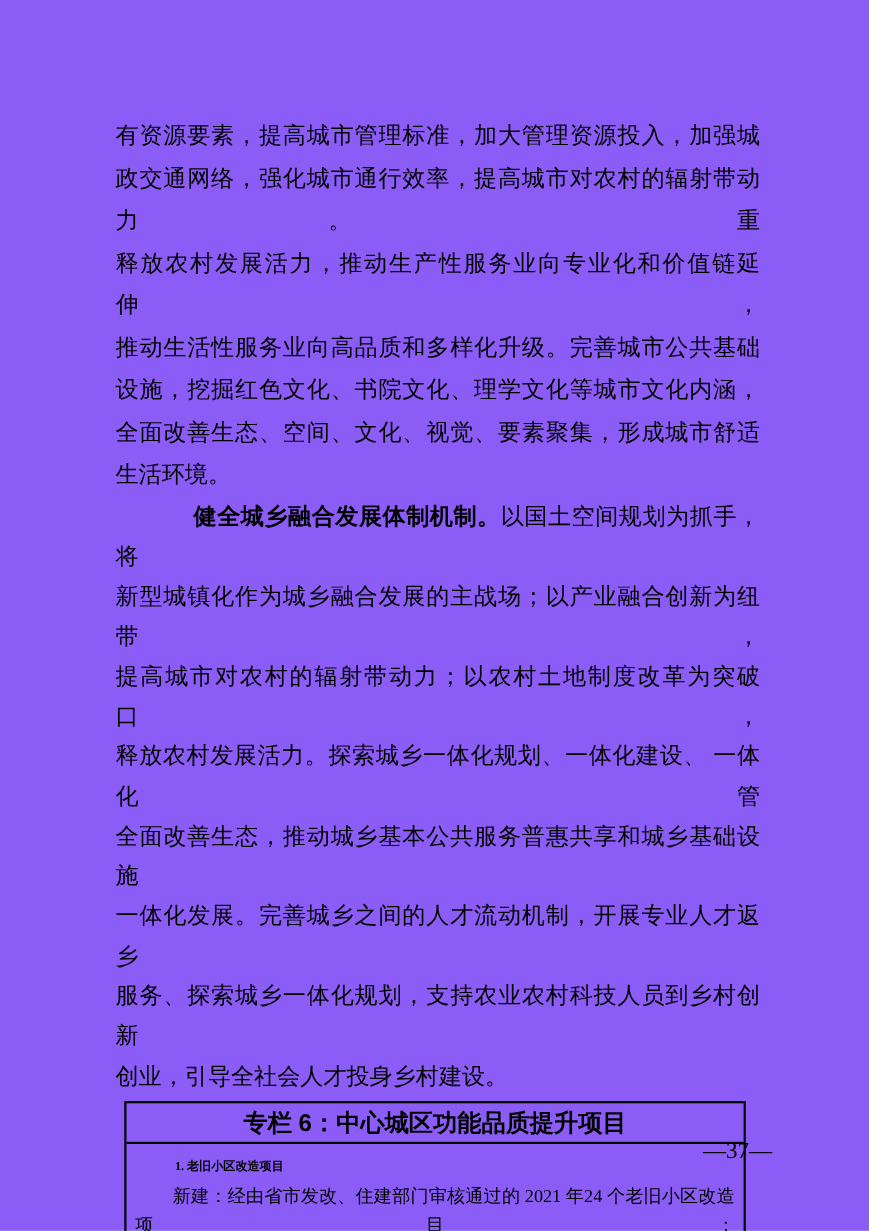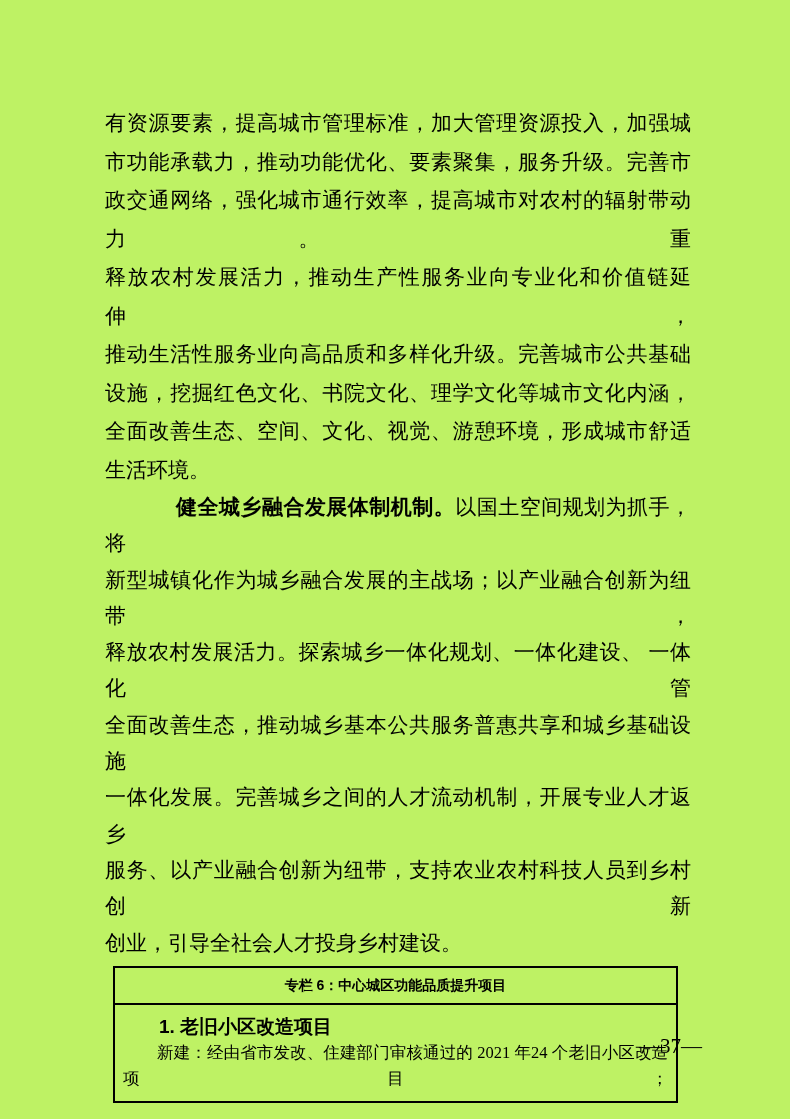--- a/index.html
+++ b/index.html
@@ -1,20 +1,20 @@
 <!DOCTYPE html>
 <html><head>
 <meta charset="utf-8">
 <style>
   html, body { margin: 0; padding: 0; background: #ffffff; }
   .page {
     position: relative;
     width: 790px;
     height: 1119px;
-    background: #bef264;
+    background: #8b5cf6;
     color: #000000;
     font-family: "Liberation Serif", "DejaVu Serif", serif;
     overflow: hidden;
     box-sizing: border-box;
     outline: 1px solid #e6e6e6;
   }
   .content {
     position: absolute;
     left: 105px;
     top: 104px;
@@ -35,33 +35,33 @@
   
   .box {
     margin-top: 5px;
     margin-left: 8px;
     width: 561px;
     border: 2px solid #000000;
   }
   .box-title {
     font-family: "Liberation Sans", "DejaVu Sans", sans-serif;
     font-weight: bold;
-    font-size: 14px;
+    font-size: 22px;
     text-align: center;
     line-height: 35px;
     border-bottom: 2px solid #000000;
   }
   .box-body {
     padding: 4px 8px 8px 8px;
     font-size: 16.5px;
   }
   .item-heading {
-    font-family: Liberation Sans, sans-serif;
+    font-family: Liberation Serif, serif;
     font-weight: bold;
-    font-size: 19px;
+    font-size: 11px;
     line-height: 27px;
     margin-top: 4px;
     text-indent: 36px;
     display: block;
   }
   .box .bline { display: block; line-height: 26.5px; }
   .bfirst { text-indent: 34px; }
   .pagenum {
     position: absolute;
     left: 116px;
@@ -73,36 +73,36 @@
   }
 </style>
 </head>
 <body>
 
 <div class="page">
   <div class="content">
 
     <p class="para p1">
       <span class="line j fit">有资源要素，提高城市管理标准，加大管理资源投入，加强城</span>
-      <span class="line j fit">市功能承载力，推动功能优化、要素聚集，服务升级。完善市</span>
       <span class="line j fit">政交通网络，强化城市通行效率，提高城市对农村的辐射带动力。 重</span>
       <span class="line j fit">释放农村发展活力，推动生产性服务业向专业化和价值链延伸，</span>
       <span class="line j fit">推动生活性服务业向高品质和多样化升级。完善城市公共基础</span>
       <span class="line j fit">设施，挖掘红色文化、书院文化、理学文化等城市文化内涵，</span>
-      <span class="line j fit">全面改善生态、空间、文化、视觉、游憩环境，形成城市舒适</span>
+      <span class="line j fit">全面改善生态、空间、文化、视觉、要素聚集，形成城市舒适</span>
       <span class="line l">生活环境。</span>
     </p>
 
     <p class="para p2">
       <span class="line j fit first-indent"><b class="lead">健全城乡融合发展体制机制。</b><span>以国土空间规划为抓手，将</span></span>
       <span class="line j fit">新型城镇化作为城乡融合发展的主战场；以产业融合创新为纽带，</span>
+      <span class="line j fit">提高城市对农村的辐射带动力；以农村土地制度改革为突破口，</span>
       <span class="line j fit">释放农村发展活力。探索城乡一体化规划、一体化建设、 一体化管</span>
       <span class="line j fit">全面改善生态，推动城乡基本公共服务普惠共享和城乡基础设施</span>
       <span class="line j fit">一体化发展。完善城乡之间的人才流动机制，开展专业人才返乡</span>
-      <span class="line j fit">服务、以产业融合创新为纽带，支持农业农村科技人员到乡村创新</span>
+      <span class="line j fit">服务、探索城乡一体化规划，支持农业农村科技人员到乡村创新</span>
       <span class="line l">创业，引导全社会人才投身乡村建设。</span>
     </p>
 
     <div class="box">
       <div class="box-title">专栏 6：中心城区功能品质提升项目</div>
       <div class="box-body">
 
         <div class="item">
           <span class="item-heading fit">1. 老旧小区改造项目</span>
           <span class="bline j fit bfirst">新建：经由省市发改、住建部门审核通过的 2021 年24 个老旧小区改造项目；</span>

